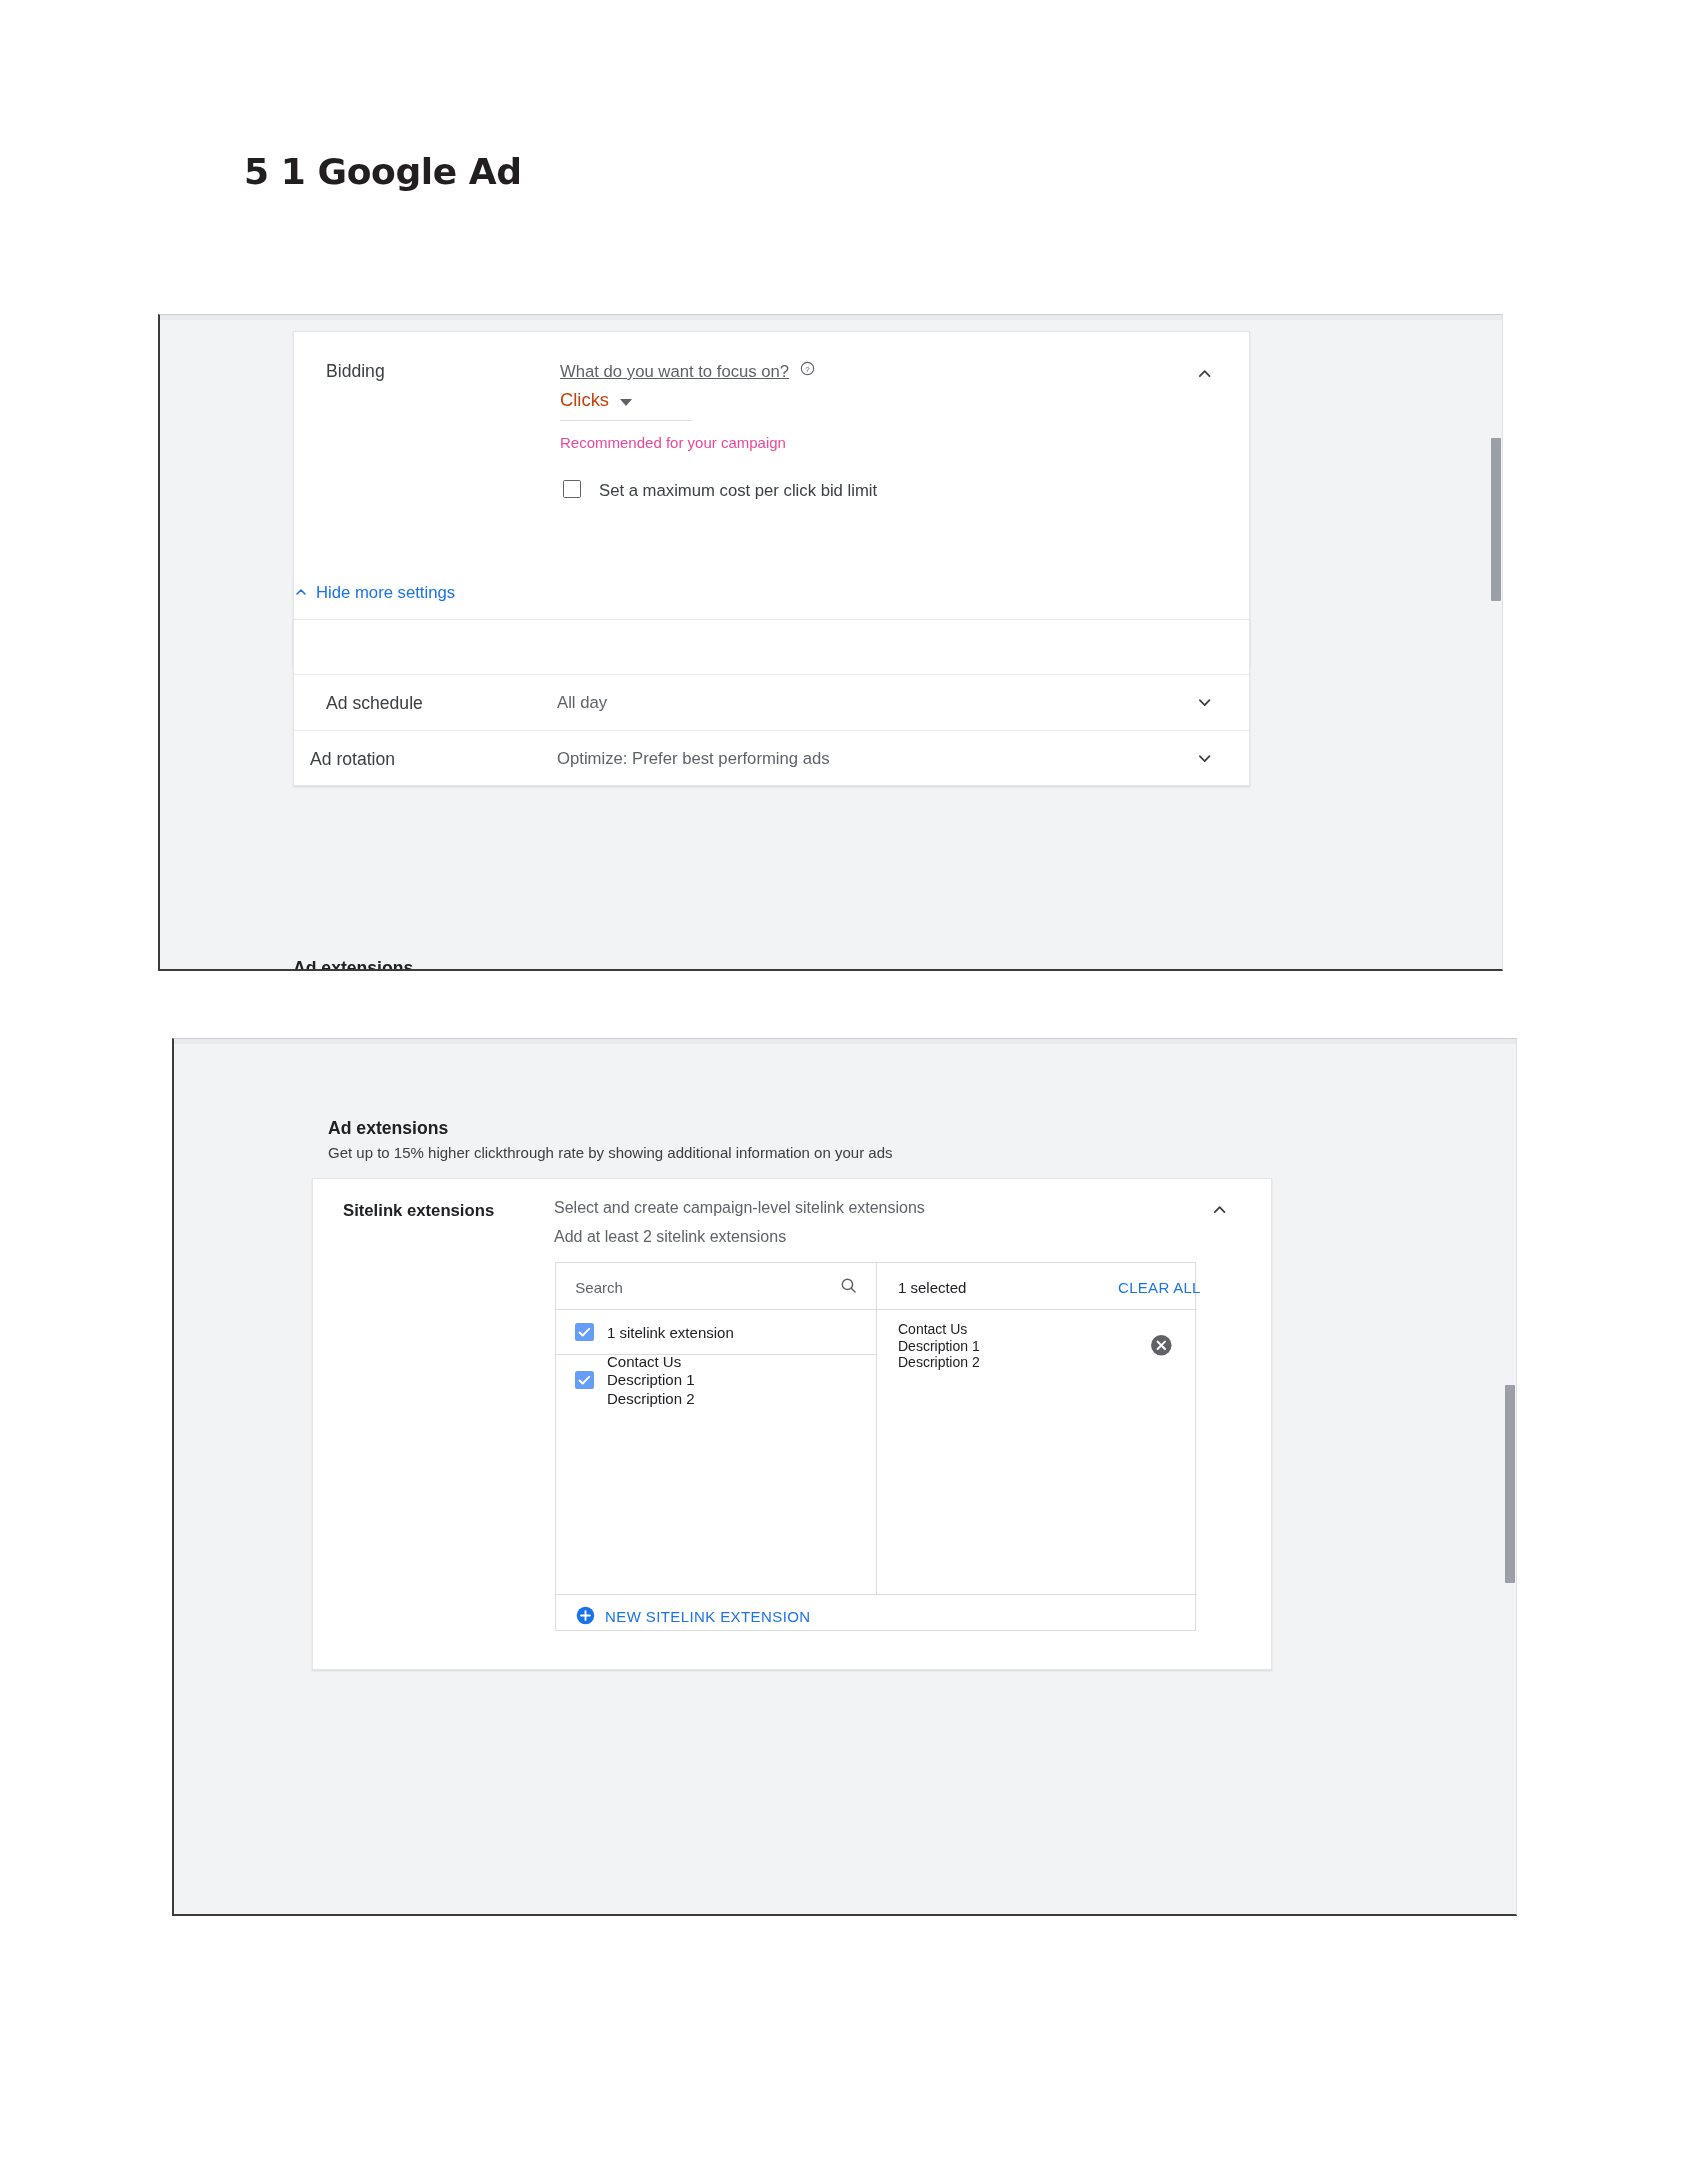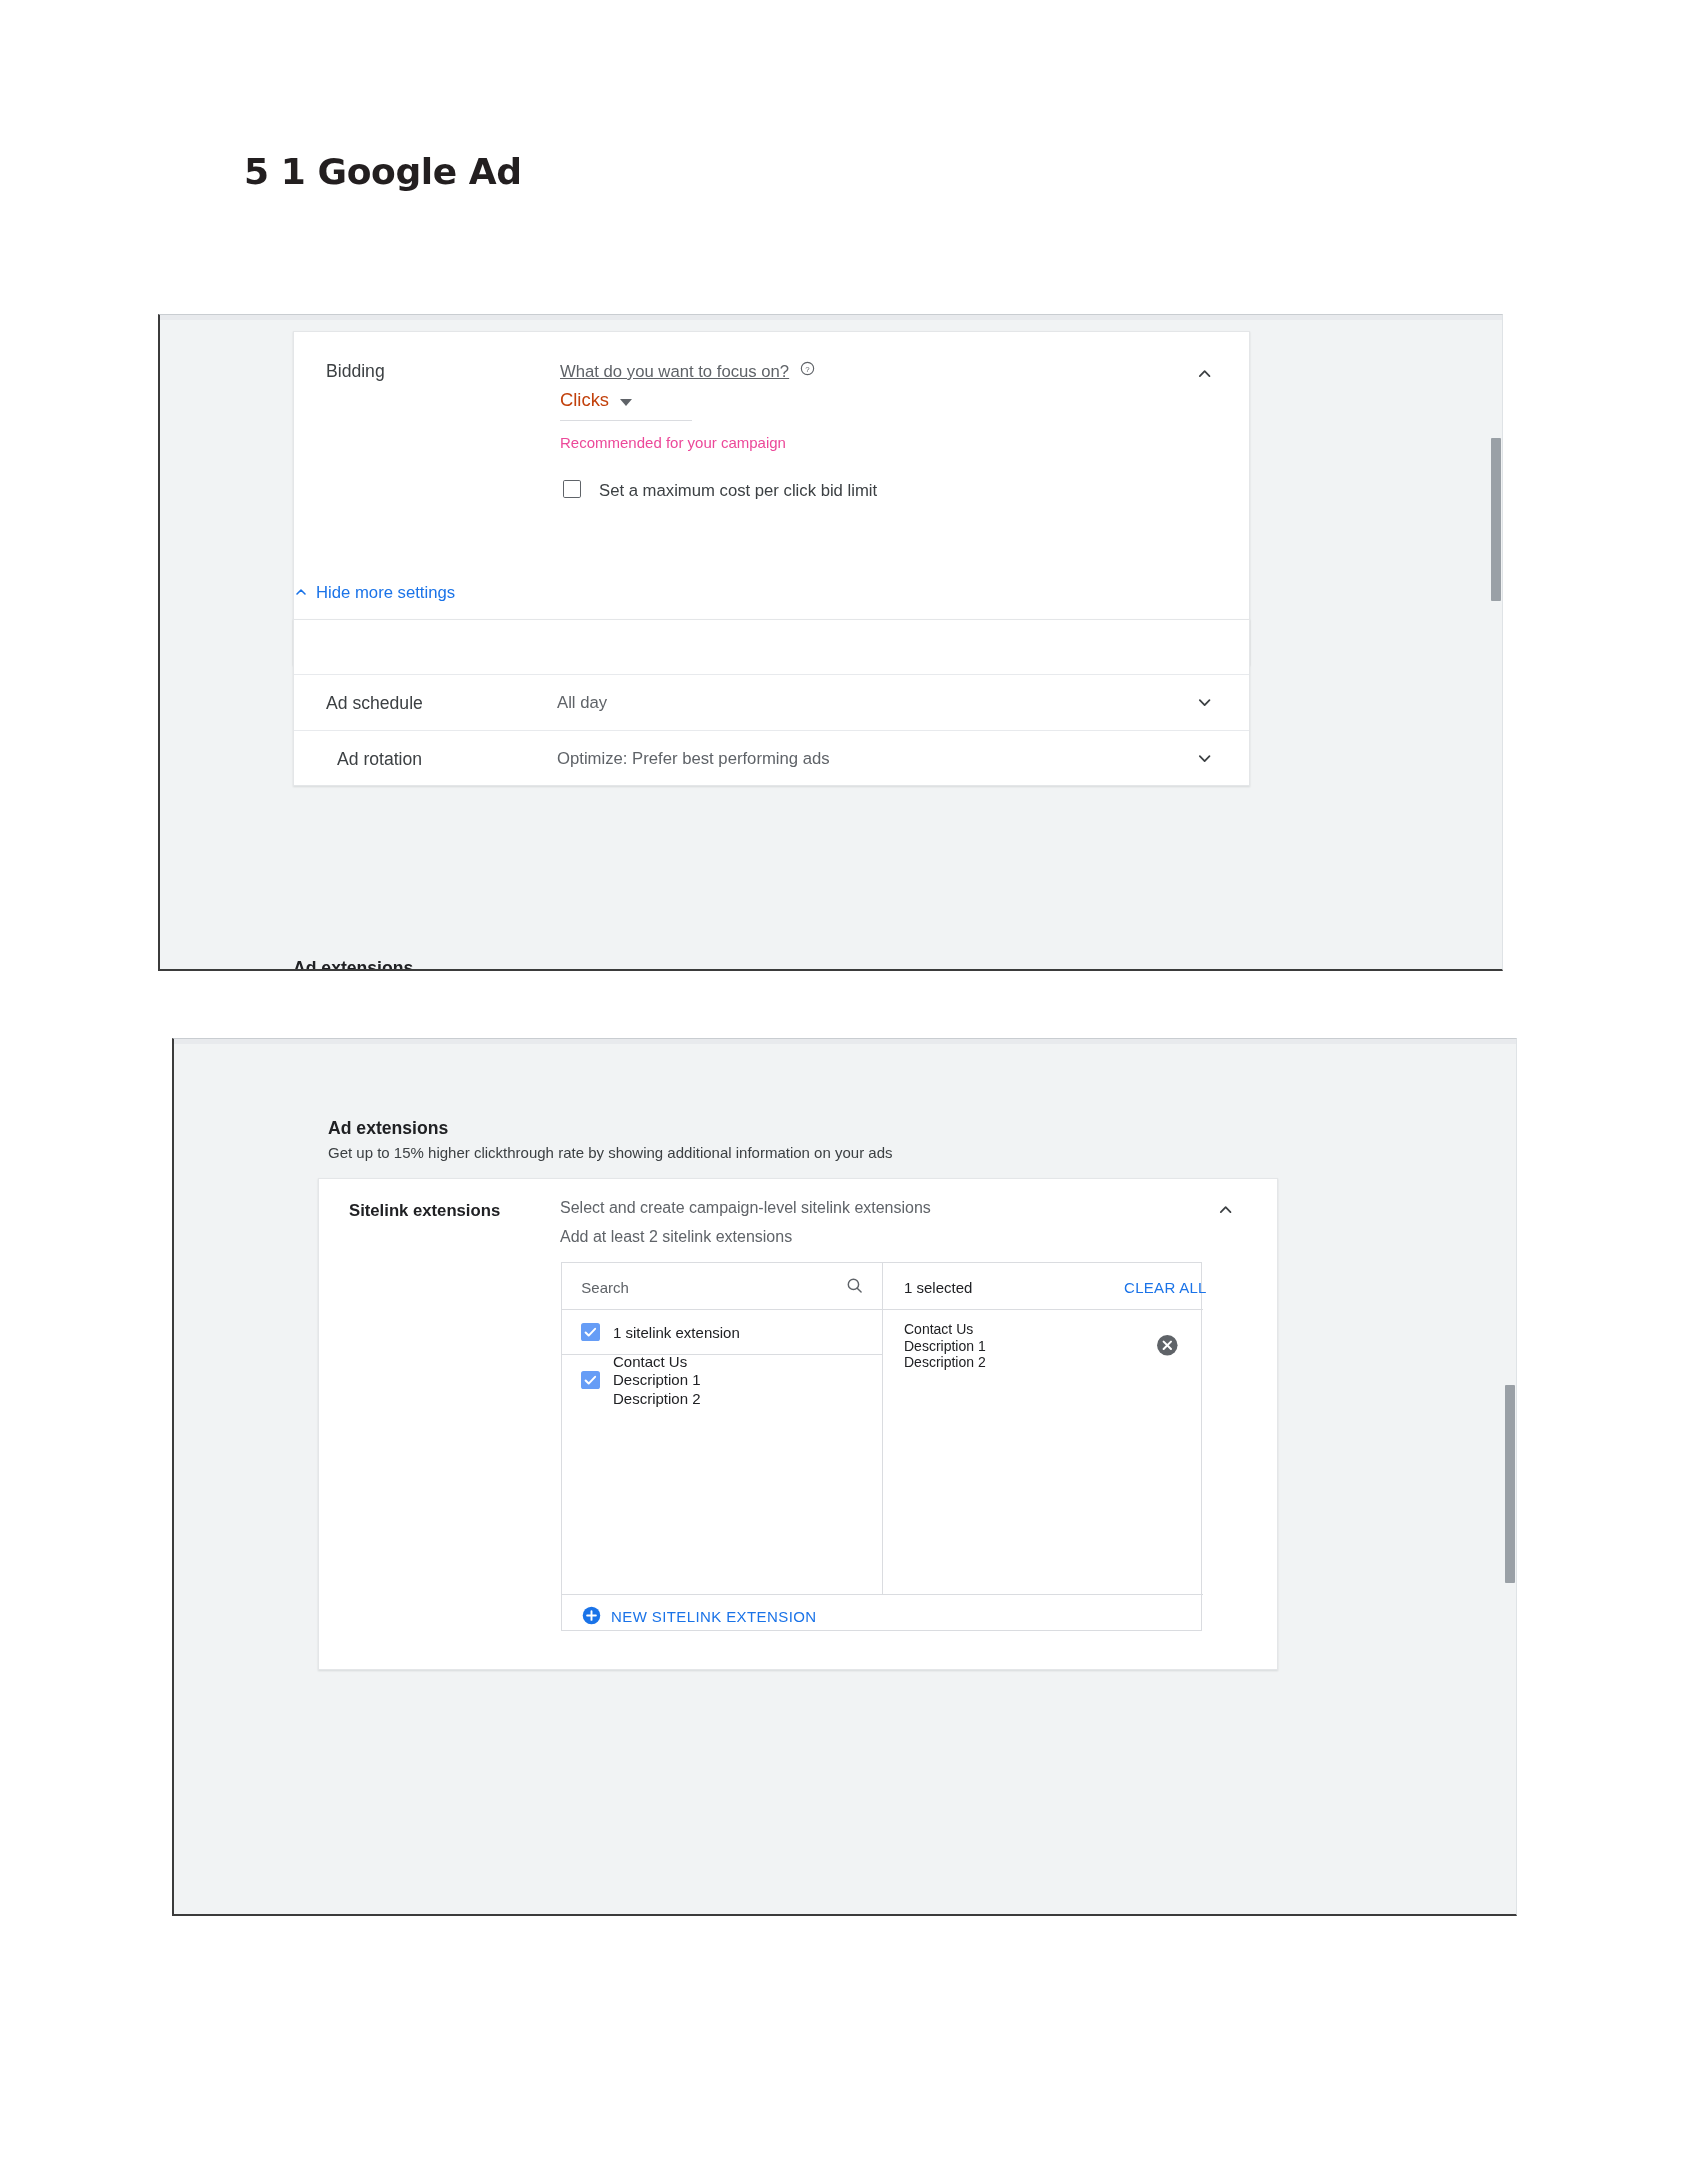--- a/index.html
+++ b/index.html
@@ -365,21 +365,21 @@
         <div class="row-label muted" style="left:263px; top:18.4px; font-size:16.7px;">All day</div>
         <span class="chev" style="left:901px; top:18.4px;">
           <svg width="19.3" height="19.3" viewBox="0 0 24 24">
             <path d="M6 9 L12 15 L18 9" fill="none" stroke="#3c4043" stroke-width="2.2" stroke-linecap="round" stroke-linejoin="round"></path>
           </svg>
         </span>
       </div>
       <div class="setting-sep" style="top:110px;"></div>
 
       <div class="setting-row" style="top:111px;">
-        <div class="row-label" style="left:43px; top:18.4px;">Ad rotation</div>
+        <div class="row-label" style="left:16px; top:18.4px;">Ad rotation</div>
         <div class="row-label muted" style="left:263px; top:18.4px; font-size:16.7px;">Optimize: Prefer best performing ads</div>
         <span class="chev" style="left:901px; top:18.4px;">
           <svg width="19.3" height="19.3" viewBox="0 0 24 24">
             <path d="M6 9 L12 15 L18 9" fill="none" stroke="#3c4043" stroke-width="2.2" stroke-linecap="round" stroke-linejoin="round"></path>
           </svg>
         </span>
       </div>
     </div>
 
     <div class="cut-text" style="left:133px; top:298px; top:643px; height:14px;">Ad extensions</div>
@@ -389,21 +389,21 @@
   </div>
 </div>
 
 <div class="shot shot-2">
   <div class="shot-inner">
     <div class="panel-topbar"></div>
 
     <div class="section-title" style="left:154px; top:79px;">Ad extensions</div>
     <div class="section-sub" style="left:154px; top:105px;">Get up to 15% higher clickthrough rate by showing additional information on your ads</div>
 
-    <div class="card" style="left:144px; top:139px; width:960px; height:492px;">
+    <div class="card" style="left:138px; top:139px; width:960px; height:492px;">
 
       <div class="row-label" style="left:30px; top:22px; font-size:16.7px; font-weight:bold; color:#202124;">Sitelink extensions</div>
 
       <div class="small-muted" style="position:absolute; left:241px; top:20px; white-space:nowrap;">Select and create campaign-level sitelink extensions</div>
       <div class="small-muted" style="position:absolute; left:241px; top:49px; white-space:nowrap;">Add at least 2 sitelink extensions</div>
 
       <span class="chev" style="left:897px; top:21px;">
         <svg width="19.3" height="19.3" viewBox="0 0 24 24">
           <path d="M6 15 L12 9 L18 15" fill="none" stroke="#3c4043" stroke-width="2.2" stroke-linecap="round" stroke-linejoin="round"></path>
         </svg>

